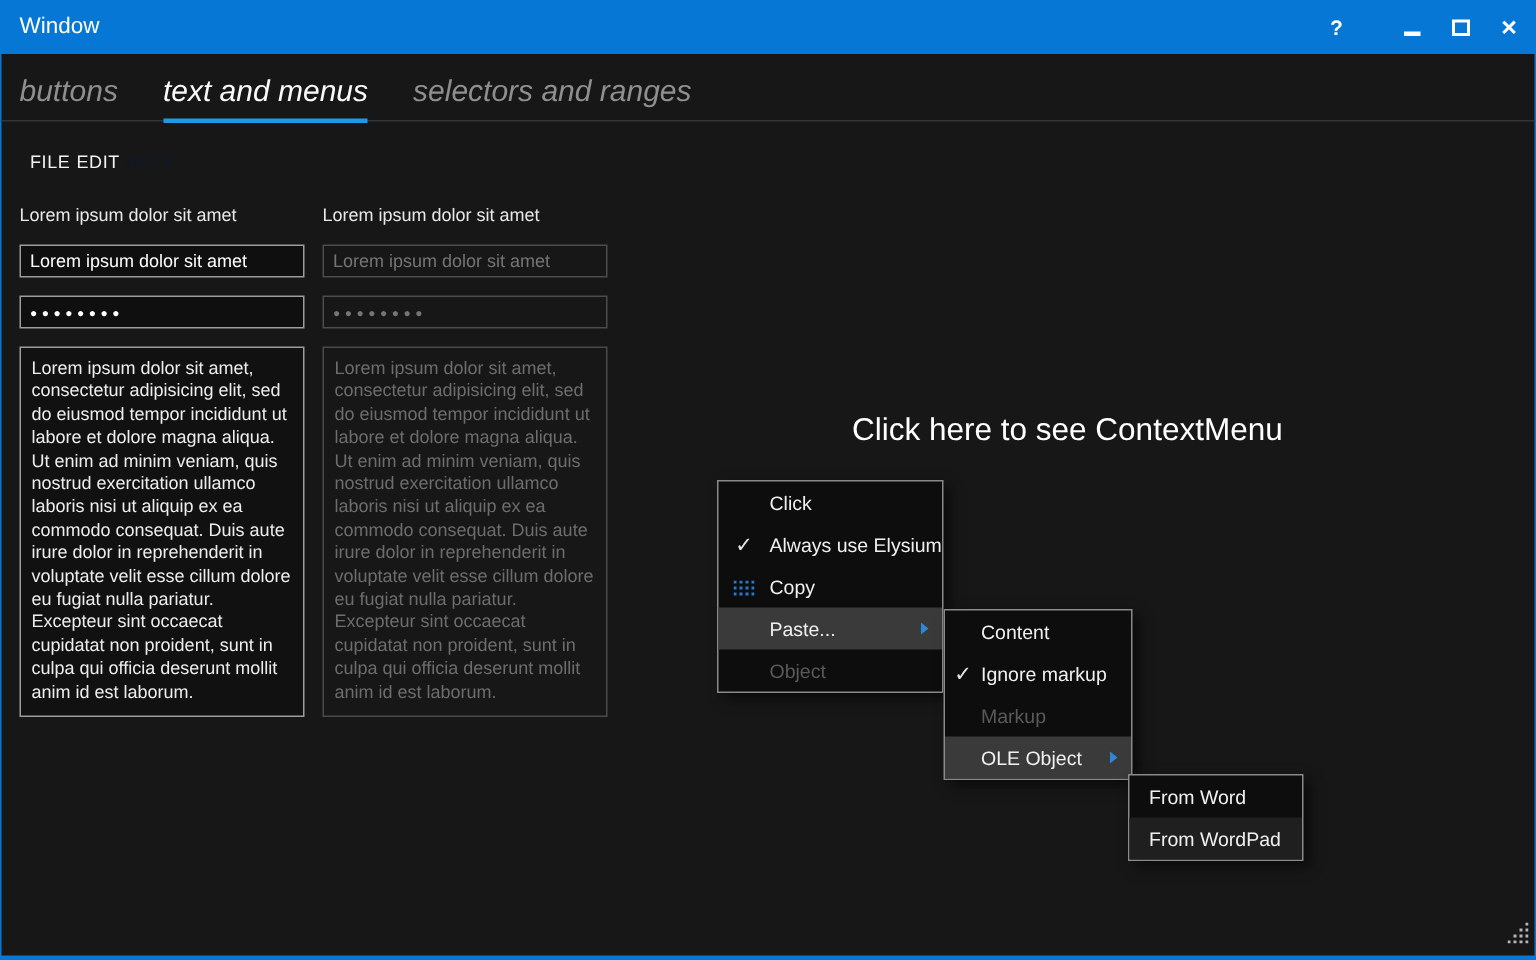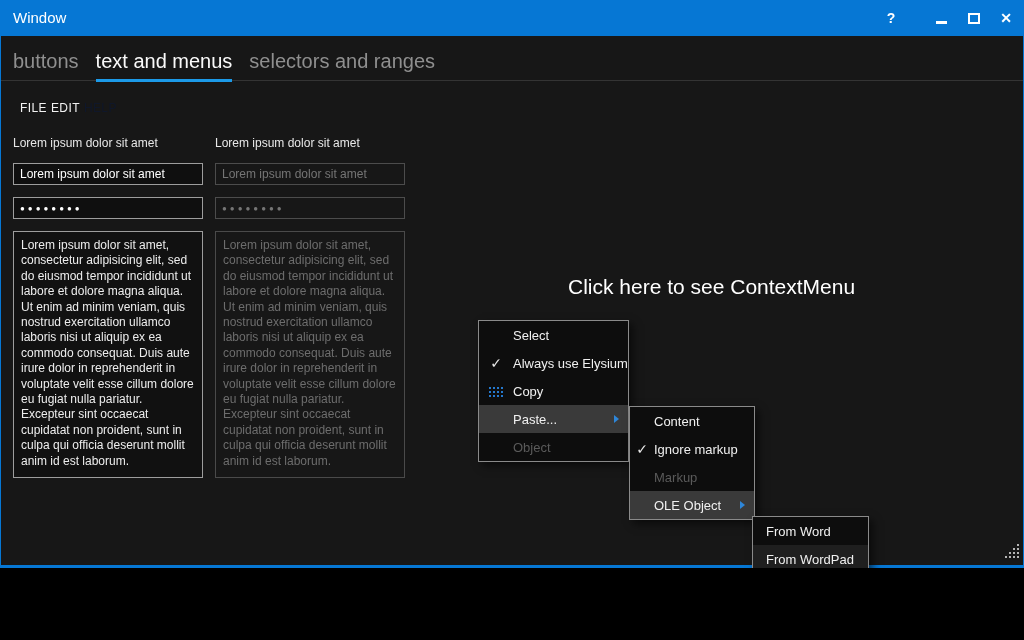--- a/index.html
+++ b/index.html
@@ -1,31 +1,31 @@
 <!DOCTYPE html>
 <html><head>
 <meta charset="utf-8">
 <style>
   html,body{margin:0;padding:0;background:#000;}
-  .window{position:relative;width:1024px;height:568px;background:#0677d4;font-family:"Liberation Sans",sans-serif;overflow:hidden;}
+  .window{position:relative;width:1024px;height:640px;background:#0677d4;font-family:"Liberation Sans",sans-serif;overflow:hidden;}
   .content-bg{position:absolute;left:1px;right:1px;top:36px;bottom:3px;background:#171717;}
 
   
   .titlebar{position:absolute;left:0;top:0;width:100%;height:36px;background:#0677d4;}
   .title{position:absolute;left:13px;top:0;height:36px;line-height:36px;color:#fff;font-size:15px;}
   .tb-btn{position:absolute;top:0;height:36px;width:30px;display:flex;align-items:center;justify-content:center;color:#fff;cursor:default;}
   .tb-help{left:876px;font-size:14px;font-weight:bold;}
   .tb-min{left:926px;}
   .tb-min .bar{width:11px;height:3px;background:#fff;margin-top:8px;}
   .tb-max{left:959px;}
   .tb-max .box{width:8px;height:7px;border:2px solid #fff;}
   .tb-close{left:991px;font-size:14px;font-weight:bold;}
 
   
-  .tabs{position:absolute;left:1px;right:1px;top:36px;height:45px;display:flex;align-items:flex-end;padding-left:12px;gap:17px;border-bottom:1px solid #343434;box-sizing:border-box;}
+  .tabs{position:absolute;left:1px;right:1px;top:36px;height:45px;display:flex;align-items:flex-end;padding-left:12px;gap:30px;border-bottom:1px solid #343434;box-sizing:border-box;font-style:italic;}
   .tab{font-size:20px;color:#8f8f8f;padding-bottom:6px;border-bottom:3px solid transparent;margin-bottom:-2px;cursor:default;}
   .tab.selected{color:#fafafa;border-bottom-color:#1c9ae8;}
 
   
   .menubar{position:absolute;left:1px;top:101px;height:18px;display:flex;gap:4px;padding-left:19px;font-size:12px;letter-spacing:.4px;color:#f2f2f2;}
   .menubar .mb-item{cursor:default;}
   .menubar .disabled{color:#0f172a;}
 
   
   .fld-label{position:absolute;font-size:12px;color:#e8e8e8;}
@@ -96,21 +96,21 @@
   <div class="fld-label" style="left:215px;top:136px;">Lorem ipsum dolor sit amet</div>
   <input class="tb" style="left: 215px; top: 163px;" disabled="" value="Lorem ipsum dolor sit amet">
   <input class="tb pw" style="left: 215px; top: 197px;" disabled="" value="●●●●●●●●">
   <textarea class="ta" style="left: 215px; top: 231px;" disabled="">Lorem ipsum dolor sit amet, consectetur adipisicing elit, sed do eiusmod tempor incididunt ut labore et dolore magna aliqua. Ut enim ad minim veniam, quis nostrud exercitation ullamco laboris nisi ut aliquip ex ea commodo consequat. Duis aute irure dolor in reprehenderit in voluptate velit esse cillum dolore eu fugiat nulla pariatur. Excepteur sint occaecat cupidatat non proident, sunt in culpa qui officia deserunt mollit anim id est laborum.</textarea>
 
   <div class="hint">Click here to see ContextMenu</div>
 
   <div class="menu menu-main">
     <div class="menu-item">
       <span class="mi-icon"></span>
-      <span>Select</span>
+      <span>Click</span>
     </div>
     <div class="menu-item">
       <span class="mi-icon">✓</span>
       <span>Always use Elysium</span>
     </div>
     <div class="menu-item">
       <span class="mi-icon">
         <svg width="14" height="11" viewBox="0 0 14 11" style="display:inline-block;vertical-align:middle;">
           <g fill="#2579ce">
             <rect x="0" y="0" width="2" height="2"></rect>

